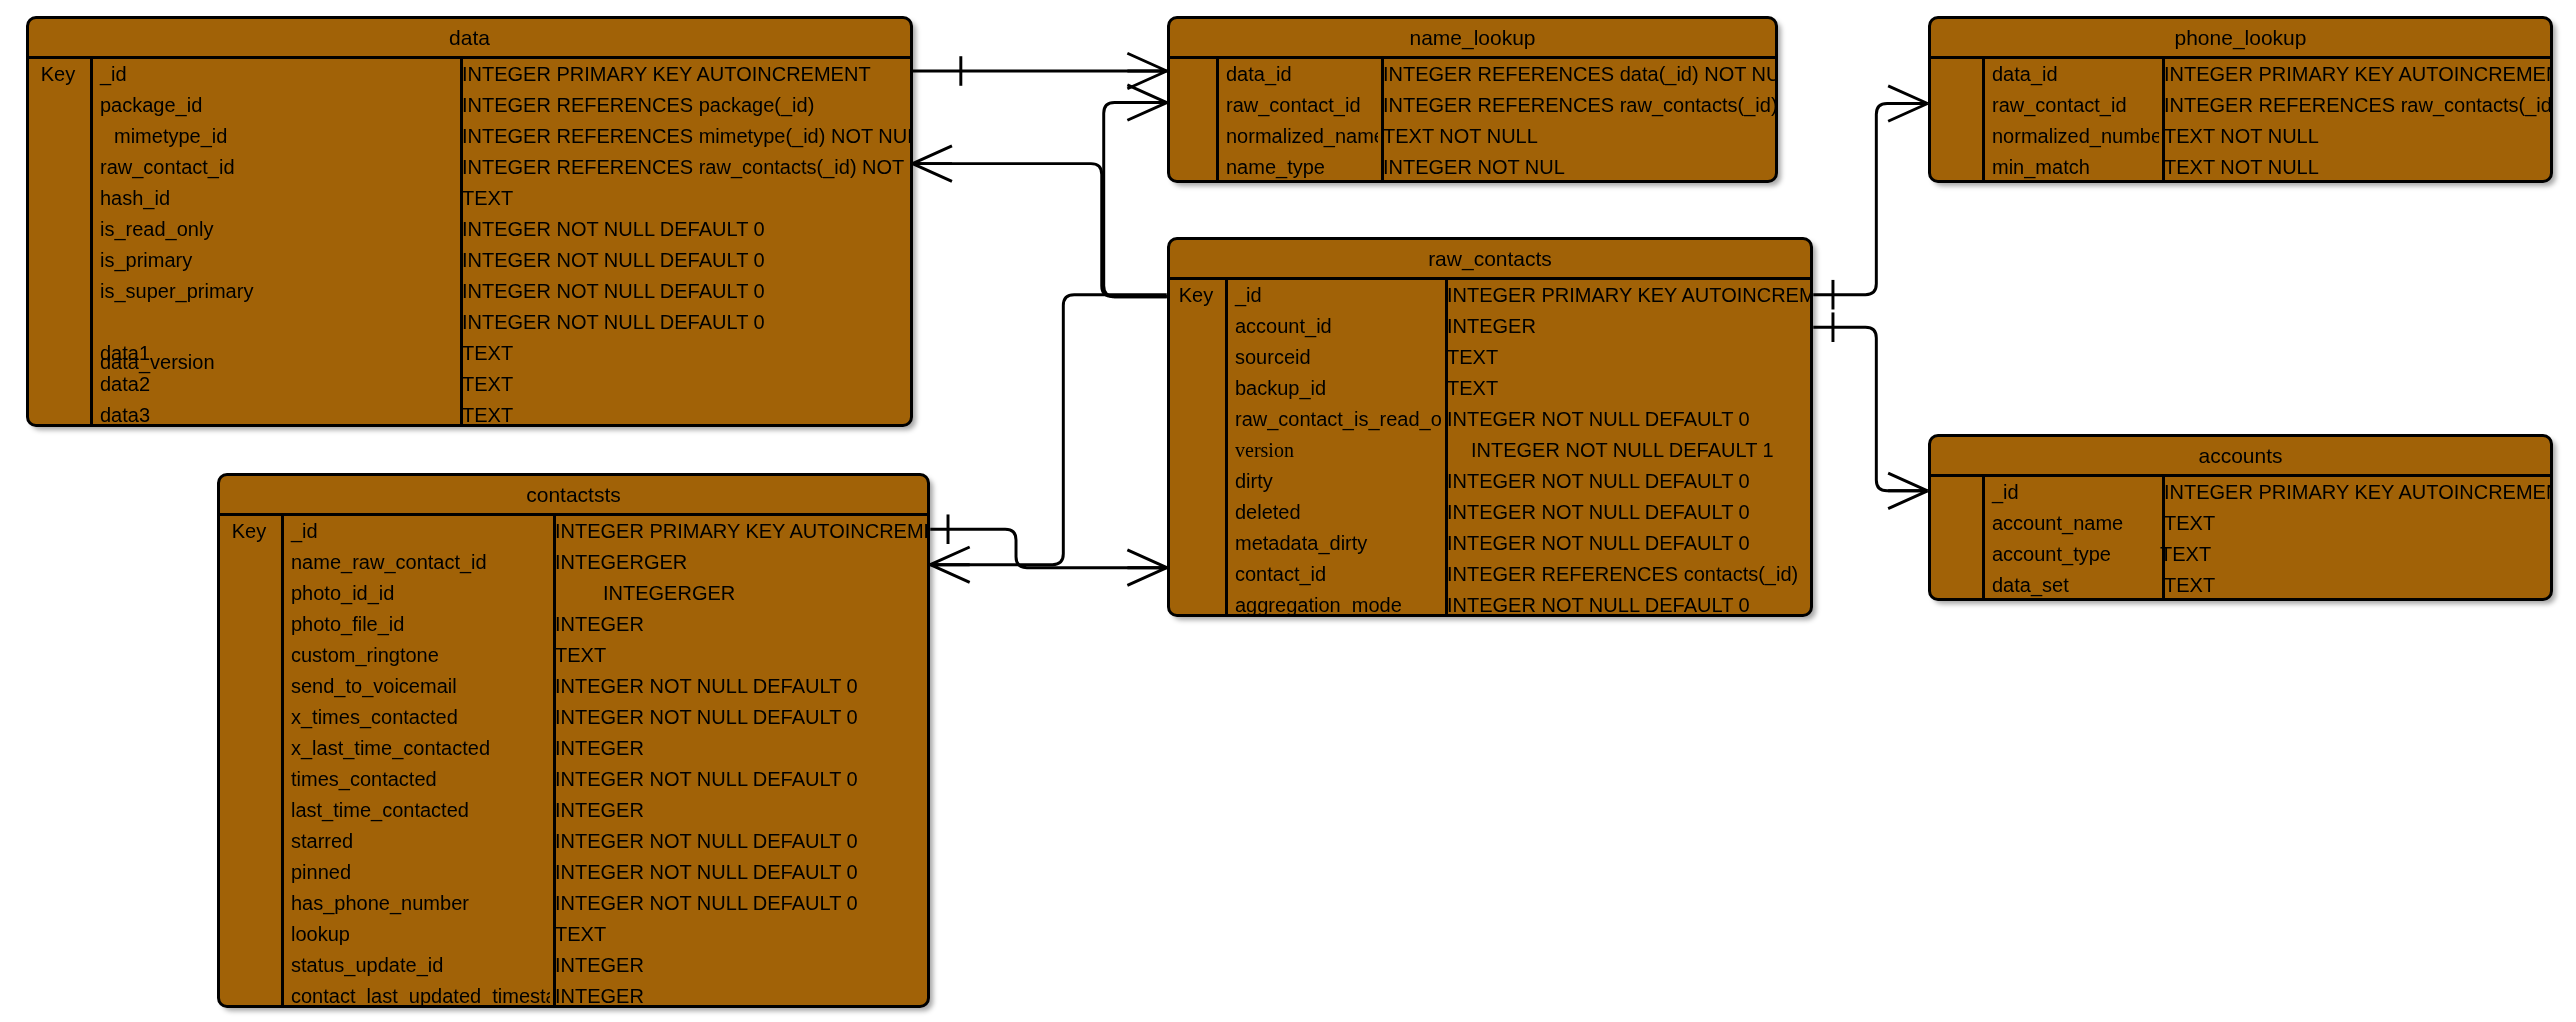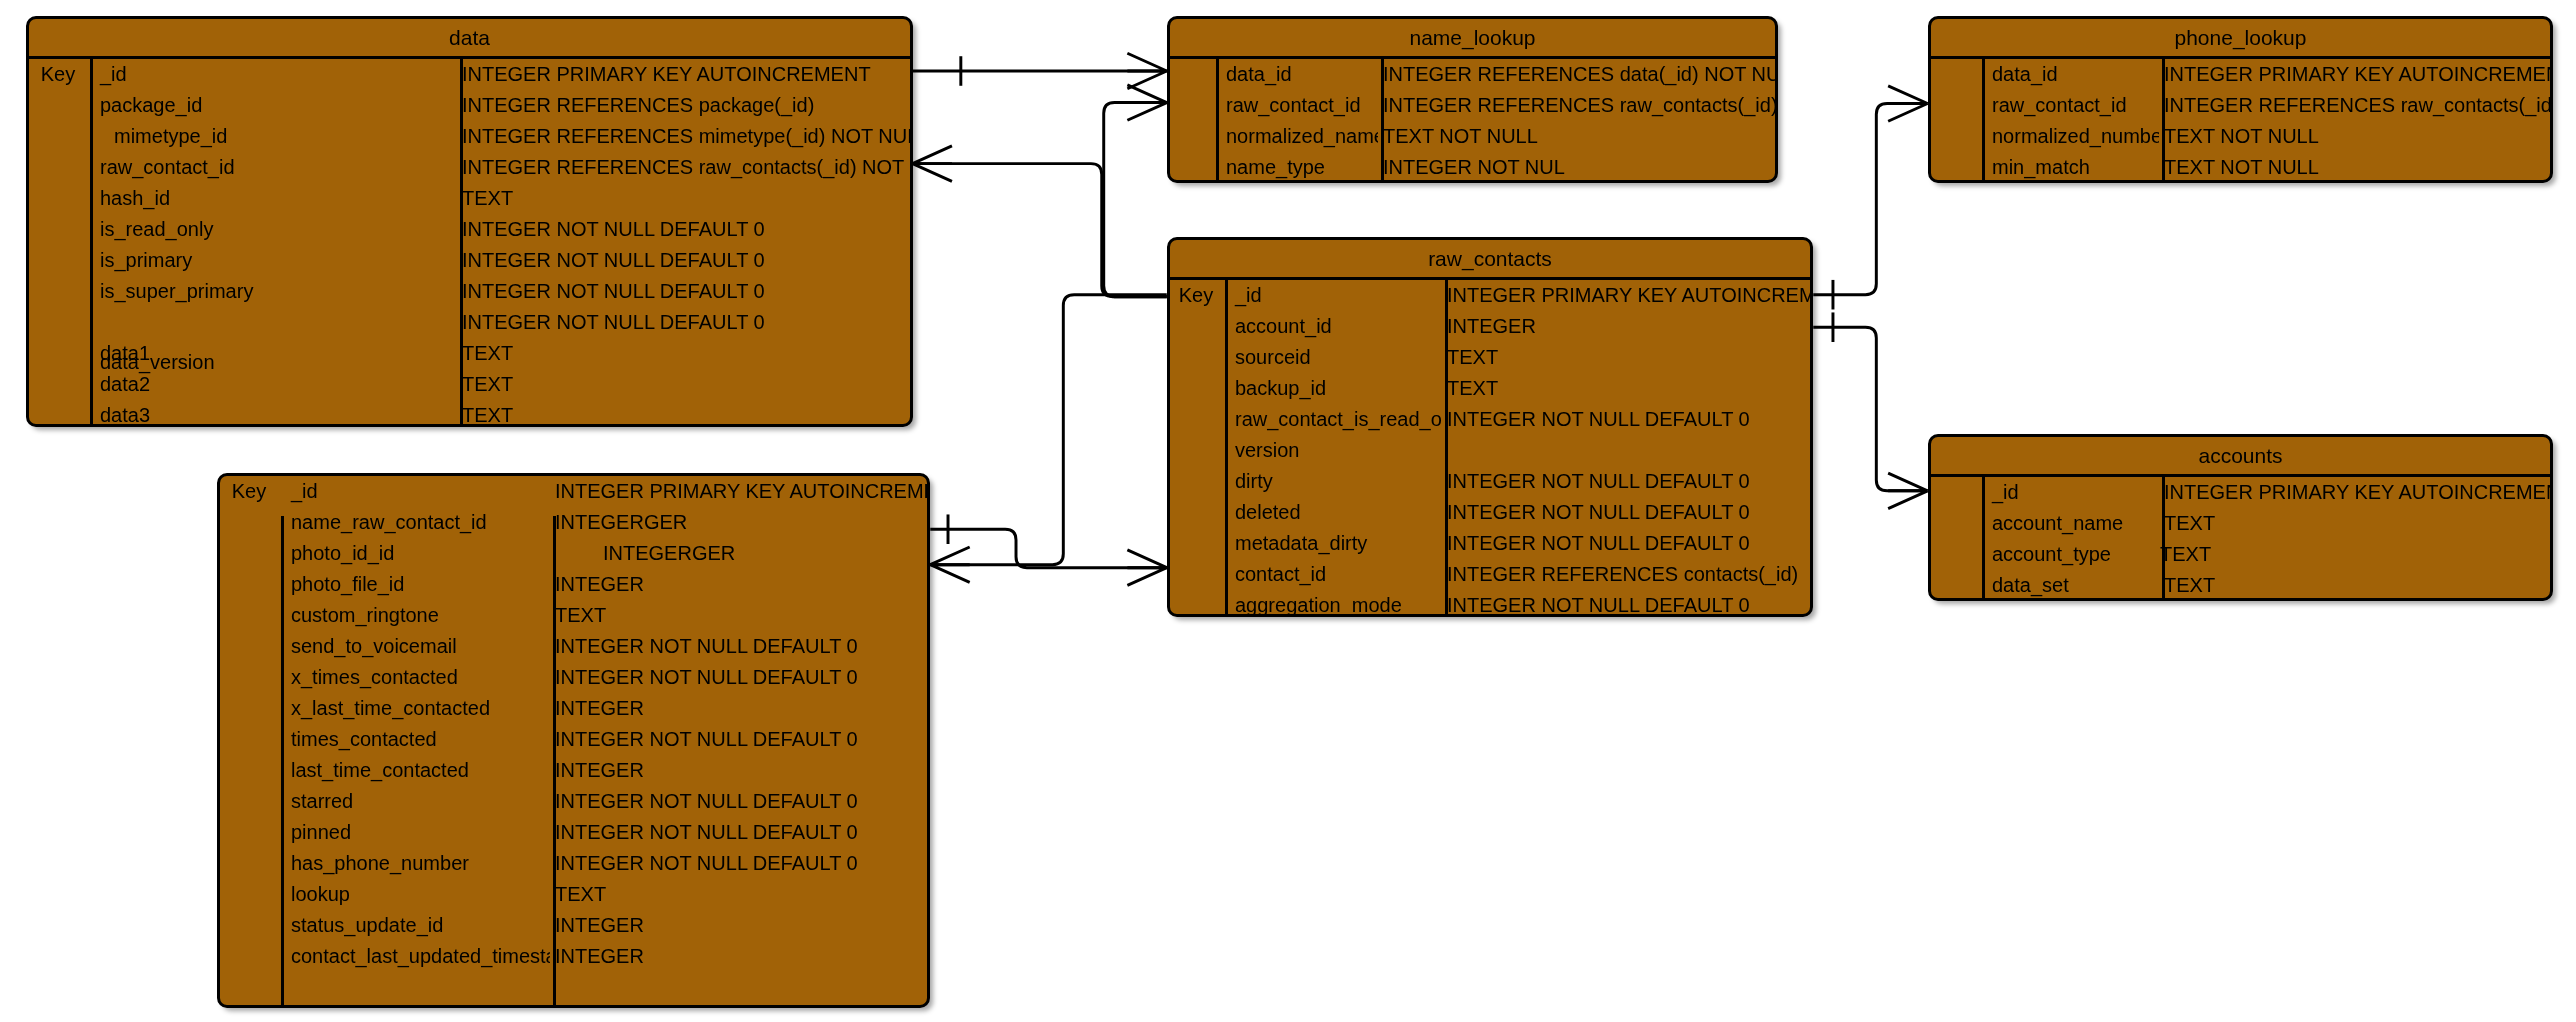--- a/index.html
+++ b/index.html
@@ -296,21 +296,22 @@
             <div class="cell-name" style="width: 220px; border-right-color: transparent;">backup_id</div>
             <div class="cell-type">TEXT</div>
           </div>
           <div class="field-row">
             <div class="cell-key" style="width: 55px; border-right-color: transparent;"></div>
             <div class="cell-name" style="width: 220px; border-right-color: transparent;">raw_contact_is_read_only</div>
             <div class="cell-type">INTEGER NOT NULL DEFAULT 0</div>
           </div>
           <div class="field-row">
             <div class="cell-key" style="width: 55px; border-right-color: transparent;"></div>
-            <div class="cell-name" style="width: 244px; border-right-color: transparent;">version</div>
+            <div class="cell-name" style="width: 244px; border-right-color: transparent; font-family: Liberation Serif, serif;">version</div>
+            <div class="cell-type">INTEGER NOT NULL DEFAULT 1</div>
           </div>
           <div class="field-row">
             <div class="cell-key" style="width: 55px; border-right-color: transparent;"></div>
             <div class="cell-name" style="width: 220px; border-right-color: transparent;">dirty</div>
             <div class="cell-type">INTEGER NOT NULL DEFAULT 0</div>
           </div>
           <div class="field-row">
             <div class="cell-key" style="width: 55px; border-right-color: transparent;"></div>
             <div class="cell-name" style="width: 220px; border-right-color: transparent;">deleted</div>
             <div class="cell-type">INTEGER NOT NULL DEFAULT 0</div>
@@ -353,20 +354,21 @@
             <div class="cell-type">TEXT</div>
           </div>
           <div class="field-row">
             <div class="cell-key" style="width: 51px; border-right-color: transparent;"></div>
             <div class="cell-name" style="width: 180px; border-right-color: transparent;">data_set</div>
             <div class="cell-type">TEXT</div>
           </div>
         </div>
       </div>
       <div class="entity" style="left: 217px; top: 473px; width: 713px; height: 535px;">
+        <div class="entity-title">contactsts</div>
         <div class="keycol-rule" style="left: 0px; width: 61px;"></div>
         <div class="namecol-rule" style="left: 61px; width: 272px;"></div>
         <div class="fields">
           <div class="field-row">
             <div class="cell-key" style="width: 61px; border-right-color: transparent;">Key</div>
             <div class="cell-name" style="width: 272px; border-right-color: transparent;">_id</div>
             <div class="cell-type">INTEGER PRIMARY KEY AUTOINCREMEN</div>
           </div>
           <div class="field-row">
             <div class="cell-key" style="width: 61px; border-right-color: transparent;"></div>

